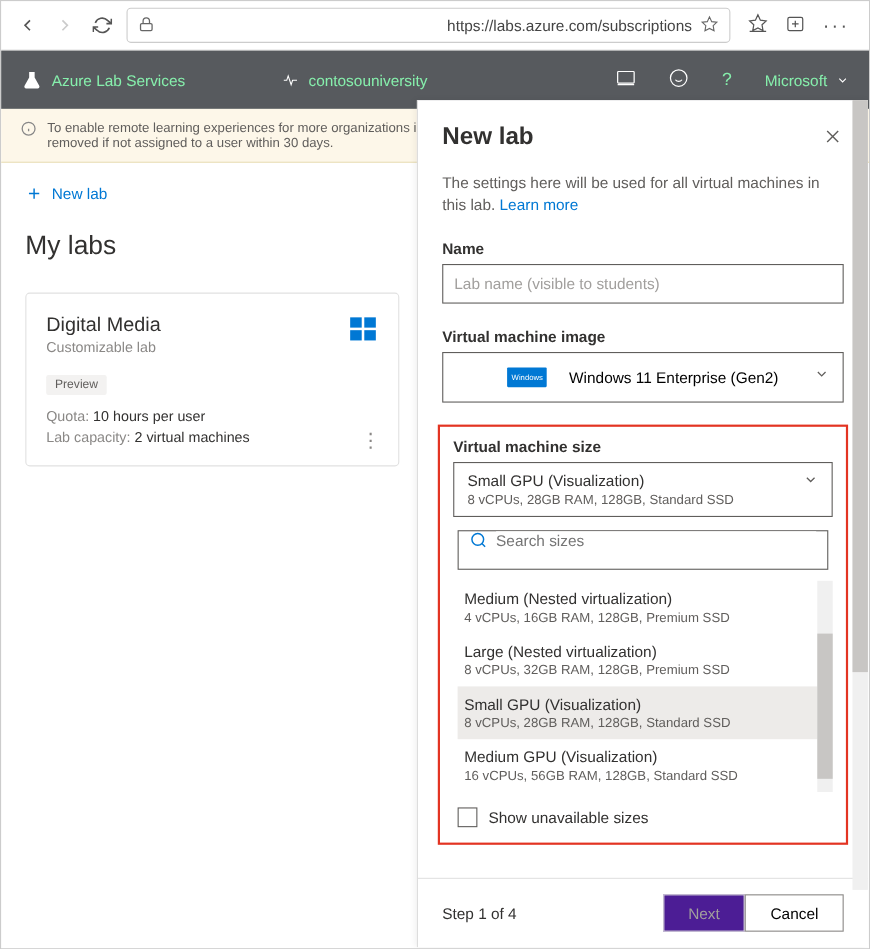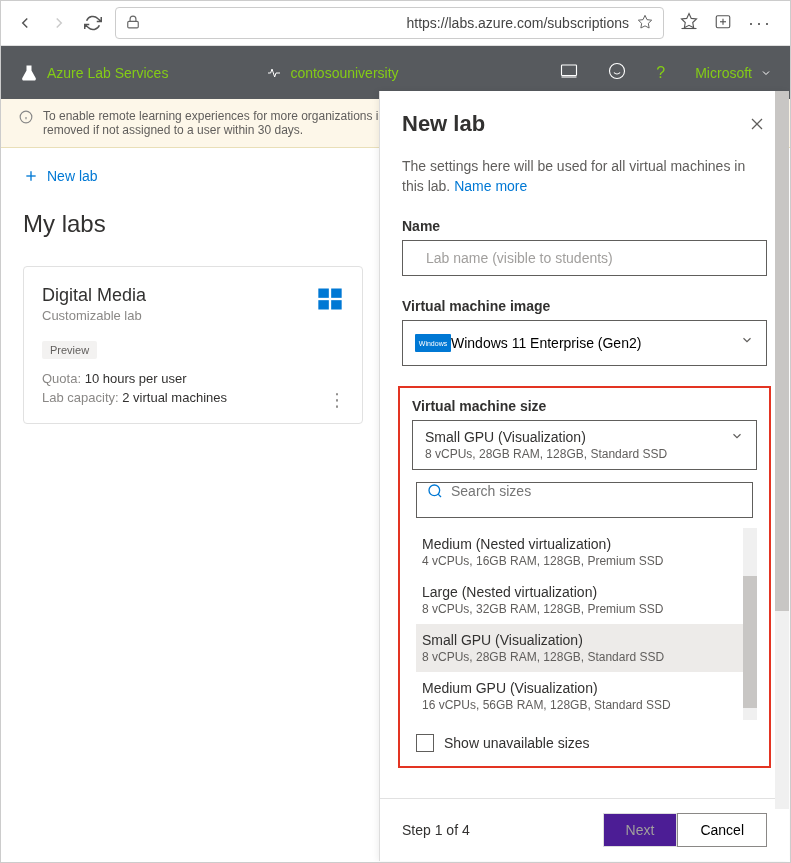--- a/index.html
+++ b/index.html
@@ -7,21 +7,21 @@
     
     
     .browser-bar { height: 45px; display: flex; align-items: center; padding: 0 12px; gap: 10px; border-bottom: 1px solid #e0e0e0; text-align: right; }
     .browser-btn { width: 24px; height: 24px; display: flex; align-items: center; justify-content: center; color: #555; cursor: pointer; background: none; border: none; }
     .browser-btn svg { width: 18px; height: 18px; }
     .url-bar { flex: 1; height: 32px; border: 1px solid #ccc; border-radius: 4px; display: flex; align-items: center; padding: 0 10px; gap: 8px; font-size: 14px; color: #666; background: #fff; }
     .url-text { flex: 1; color: #444; }
     .browser-right { display: flex; gap: 16px; align-items: center; color: #555; padding: 0 6px; }
     
     
-    .azure-bar { height: 53px; background: #575a5e; color: #84cc16; display: flex; align-items: center; padding: 0 18px; gap: 18px; font-size: 14px; }
+    .azure-bar { height: 53px; background: #575a5e; color: #86efac; display: flex; align-items: center; padding: 0 18px; gap: 8px; font-size: 14px; }
     .azure-logo { display: flex; align-items: center; gap: 8px; font-weight: 500; }
     .azure-logo-icon { width: 20px; height: 20px; }
     .org-name { margin-left: 80px; display: flex; align-items: center; gap: 8px; }
     .azure-right { margin-left: auto; display: flex; align-items: center; gap: 30px; }
     .account { display: flex; align-items: center; gap: 8px; }
     
     
     .info-banner { background: #fdf7e9; border-bottom: 1px solid #e9dfb8; padding: 10px 18px; font-size: 12px; color: #605e5c; display: flex; gap: 10px; }
     .info-icon { color: #888; flex-shrink: 0; margin-top: 1px; }
     
@@ -43,24 +43,24 @@
     
     .side-panel { position: absolute; top: 90px; right: 1px; width: 410px; bottom: 1px; background: #fff; border-left: 1px solid #ddd; box-shadow: -2px 0 6px rgba(0,0,0,0.06); display: flex; flex-direction: column; }
     .panel-body { flex: 1; overflow-y: auto; padding: 20px 22px; }
     .panel-header { display: flex; justify-content: space-between; align-items: center; margin-bottom: 20px; }
     .panel-title { font-size: 22px; font-weight: 600; color: #323130; }
     .close-btn { background: none; border: none; cursor: pointer; color: #605e5c; width: 20px; height: 20px; }
     .panel-desc { font-size: 14px; color: #605e5c; line-height: 1.4; margin-bottom: 22px; }
     .panel-desc a { color: #0078d4; text-decoration: none; }
     
     .field-label { font-size: 14px; font-weight: 600; color: #323130; margin-bottom: 6px; display: block; }
-    .text-input { width: 100%; height: 36px; border: 1px solid #605e5c; padding: 0 23px; font-size: 14px; margin-bottom: 22px; }
+    .text-input { width: 100%; height: 36px; border: 1px solid #605e5c; padding: 0 10px; font-size: 14px; margin-bottom: 22px; }
     .text-input::placeholder { color: #a19f9d; }
     
-    .vm-image-box { border: 1px solid #605e5c; height: 46px; display: flex; align-items: center; padding: 0 12px; gap: 0; margin-bottom: 22px; position: relative; cursor: pointer; }
+    .vm-image-box { border: 1px solid #605e5c; height: 46px; display: flex; align-items: center; padding: 0 12px; gap: 20px; margin-bottom: 22px; position: relative; cursor: pointer; justify-content: center; }
     .vm-chevron { position: absolute; right: 12px; top: 12px; color: #605e5c; }
     .win-badge { width: 36px; height: 18px; background: #0078d4; color: #fff; font-size: 7px; display: flex; align-items: center; justify-content: center; border-radius: 1px; }
     
     
     .vm-size-section { border: 2px solid #e33422; padding: 10px 12px 14px 12px; margin: -2px -4px 10px -4px; }
     .vm-size-select { border: 1px solid #605e5c; padding: 8px 12px; position: relative; cursor: pointer; }
     .vm-size-title { font-size: 14px; color: #323130; }
     .vm-size-spec { font-size: 12px; color: #605e5c; margin-top: 2px; }
     
     .search-box { border: 1px solid #605e5c; height: 36px; display: flex; align-items: flex-start; padding: 0 10px; gap: 8px; margin: 12px 4px 10px 4px; }
@@ -202,21 +202,21 @@
       <div class="panel-thumb"></div>
     </div>
   <div class="panel-body">
     <div class="panel-header">
       <div class="panel-title">New lab</div>
       <button class="close-btn"><svg viewBox="0 0 24 24" fill="none" stroke="currentColor" stroke-width="1.5">
             <line x1="18" y1="6" x2="6" y2="18"></line>
             <line x1="6" y1="6" x2="18" y2="18"></line>
           </svg></button>
     </div>
-    <p class="panel-desc"><span>The settings here will be used for all virtual machines in this lab. </span><a href="#">Name more</a></p>
+    <p class="panel-desc"><span>The settings here will be used for all virtual machines in this lab. </span><a href="#">Learn more</a></p>
     
     <label class="field-label">Name</label>
     <input class="text-input" placeholder="Lab name (visible to students)" style="">
     
     <label class="field-label">Virtual machine image</label>
     <div class="vm-image-box">
       <div class="win-badge">Windows</div>
       <span style="font-size:14px">Windows 11 Enterprise (Gen2)</span>
       <span class="vm-chevron"><svg width="14" height="14" viewBox="0 0 24 24" fill="none" stroke="currentColor" stroke-width="2">
             <path d="M6 9l6 6 6-6"></path>

